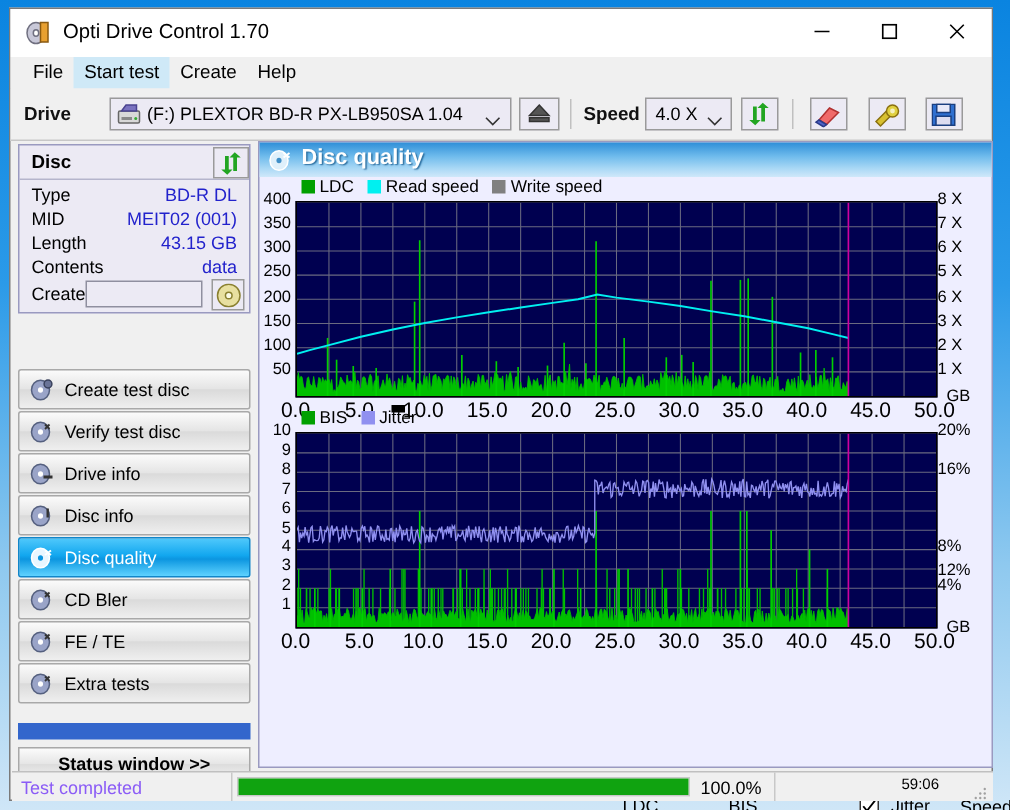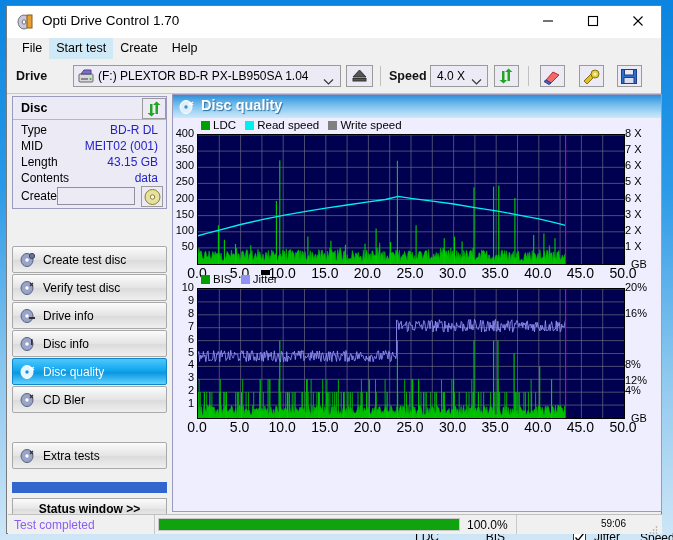--- a/index.html
+++ b/index.html
@@ -308,20 +308,30 @@
       </div>
       <div class="nav" style="top:292px">
         <span class="nav-ic">
           <svg width="16" height="16" viewBox="0 0 16 16">
               <ellipse cx="7" cy="8" rx="6" ry="6.5" fill="#9aa4c8" stroke="#55607f"></ellipse>
               <ellipse cx="7" cy="8" rx="1.7" ry="1.8" fill="#fff"></ellipse>
               <path d="M10 3 L13 6 M13 3 L10 6" stroke="#333" stroke-width="1.2"></path>
             </svg>
         </span>
         <span class="nav-tx">CD Bler</span>
+      </div>
+      <div class="nav" style="top:320px">
+        <span class="nav-ic">
+          <svg width="16" height="16" viewBox="0 0 16 16">
+              <ellipse cx="7" cy="8" rx="6" ry="6.5" fill="#9aa4c8" stroke="#55607f"></ellipse>
+              <ellipse cx="7" cy="8" rx="1.7" ry="1.8" fill="#fff"></ellipse>
+              <path d="M10 3 L13 6 M13 3 L10 6" stroke="#333" stroke-width="1.2"></path>
+            </svg>
+        </span>
+        <span class="nav-tx">FE / TE</span>
       </div>
       <div class="nav" style="top:348px">
         <span class="nav-ic">
           <svg width="16" height="16" viewBox="0 0 16 16">
               <ellipse cx="7" cy="8" rx="6" ry="6.5" fill="#9aa4c8" stroke="#55607f"></ellipse>
               <ellipse cx="7" cy="8" rx="1.7" ry="1.8" fill="#fff"></ellipse>
               <path d="M10 3 L13 6 M13 3 L10 6" stroke="#333" stroke-width="1.2"></path>
             </svg>
         </span>
         <span class="nav-tx">Extra tests</span>

